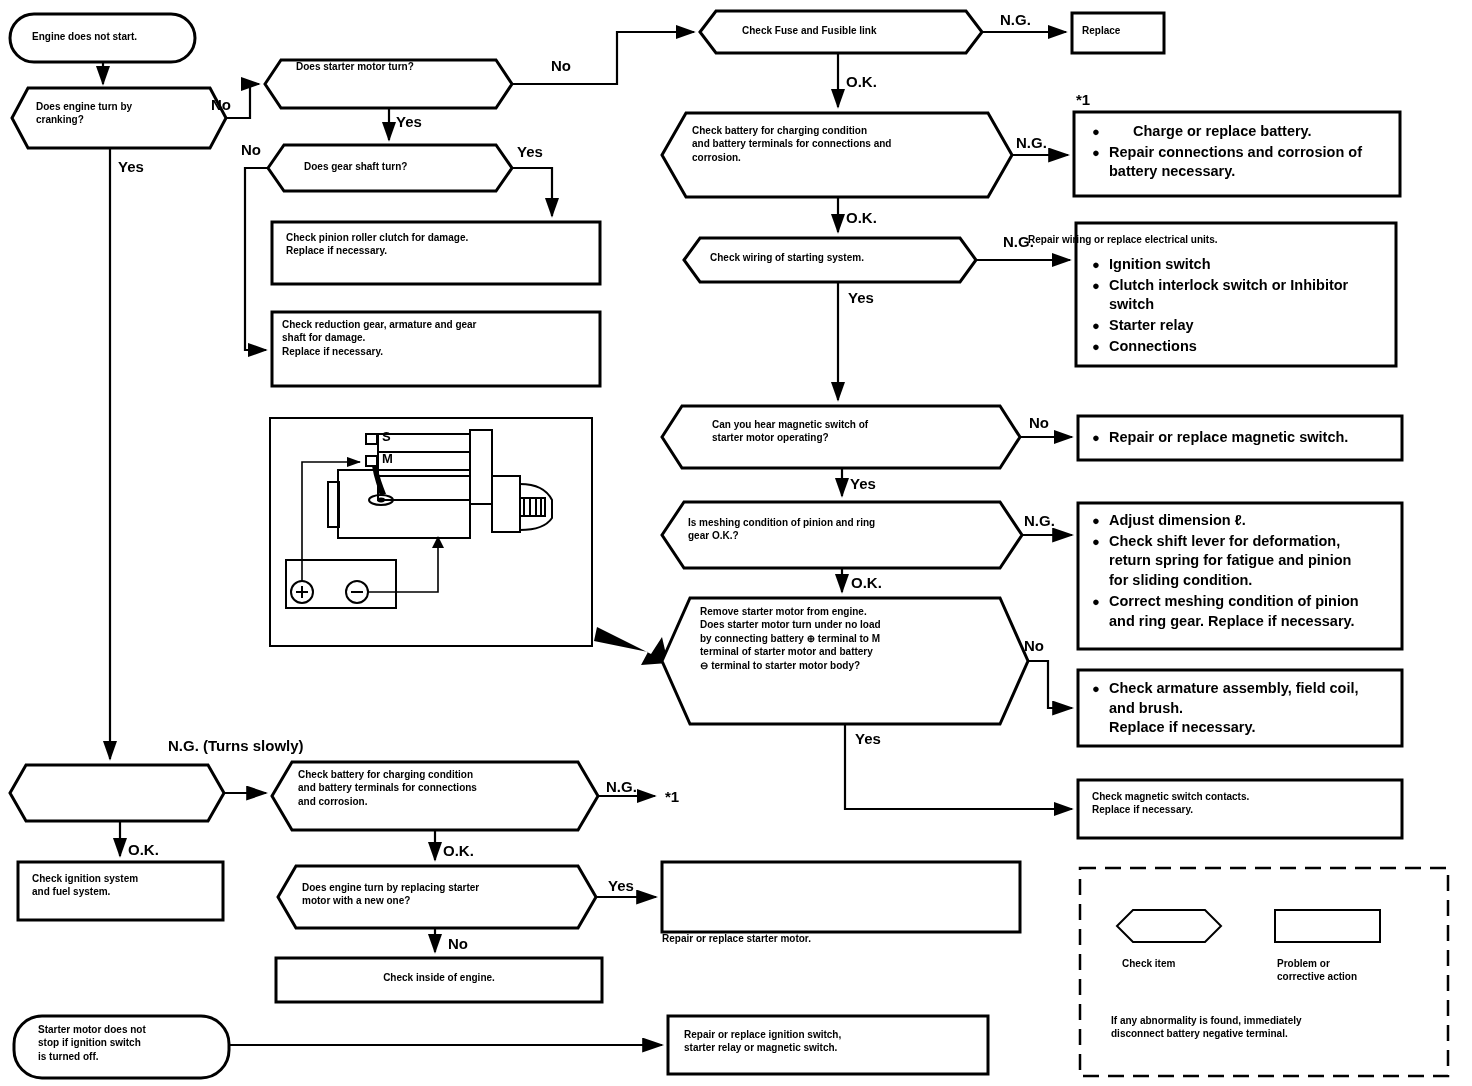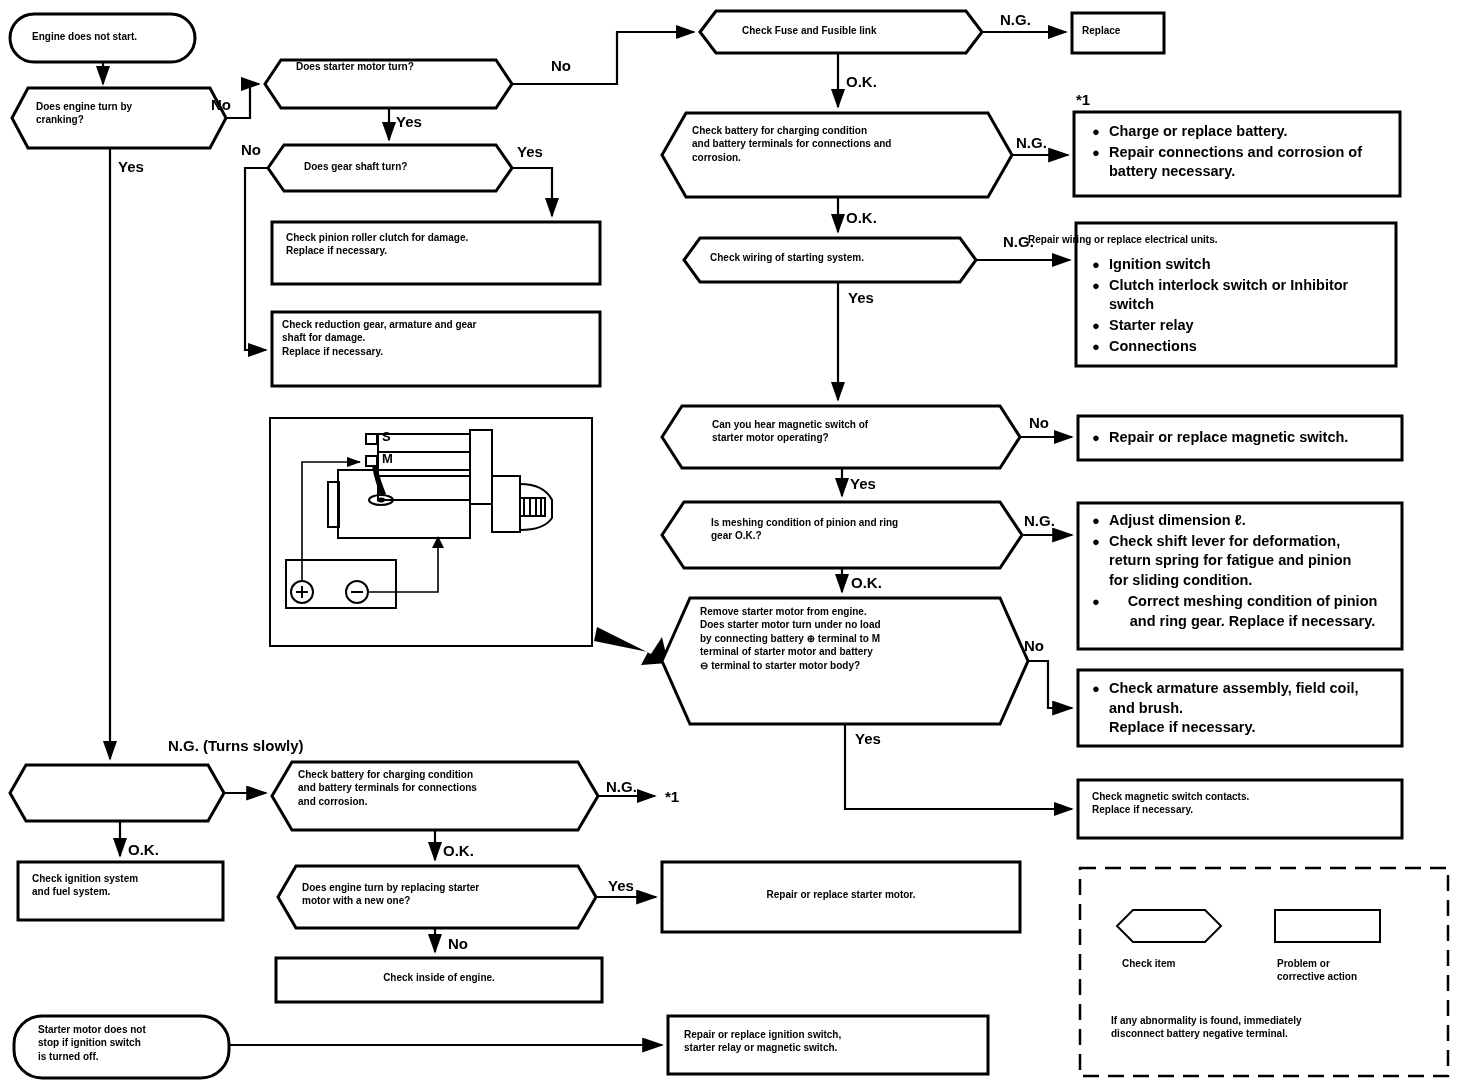--- a/index.html
+++ b/index.html
@@ -203,53 +203,53 @@
   <div class="lbl term" style="left:382px;top:428px;">S</div>
   <div class="lbl term" style="left:382px;top:450px;">M</div>
 
   <div class="lbl node-text" style="left:32px;top:872px;width:190px;">Check ignition system
 and fuel system.</div>
   <div class="lbl node-text" style="left:298px;top:768px;width:290px;">Check battery for charging condition
 and battery terminals for connections
 and corrosion.</div>
   <div class="lbl node-text" style="left:302px;top:881px;width:280px;">Does engine turn by replacing starter
 motor with a new one?</div>
-  <div class="lbl node-text" style="left:662px;top:888px;width:358px;text-align:center;">Repair or replace starter motor.</div>
+  <div class="lbl node-text" style="left:662px;top:932px;width:358px;">Repair or replace starter motor.</div>
   <div class="lbl node-text" style="left:276px;top:971px;width:326px;text-align:center;">Check inside of engine.</div>
   <div class="lbl node-text" style="left:38px;top:1023px;width:185px;">Starter motor does not
 stop if ignition switch
 is turned off.</div>
   <div class="lbl node-text" style="left:684px;top:1028px;width:300px;">Repair or replace ignition switch,
 starter relay or magnetic switch.</div>
 
   <div class="lbl node-text" style="left:742px;top:24px;width:240px;">Check Fuse and Fusible link</div>
   <div class="lbl node-text" style="left:1082px;top:24px;width:80px;">Replace</div>
   <div class="lbl node-text" style="left:692px;top:124px;width:300px;">Check battery for charging condition
 and battery terminals for connections and
 corrosion.</div>
   <div class="lbl node-text" style="left:710px;top:251px;width:250px;">Check wiring of starting system.</div>
   <div class="lbl node-text" style="left:712px;top:418px;width:290px;">Can you hear magnetic switch of
 starter motor operating?</div>
-  <div class="lbl node-text" style="left:711px;top:516px;width:300px;">Is meshing condition of pinion and ring
+  <div class="lbl node-text" style="left:688px;top:516px;width:300px;">Is meshing condition of pinion and ring
 gear O.K.?</div>
   <div class="lbl node-text" style="left:700px;top:605px;width:300px;">Remove starter motor from engine.
 Does starter motor turn under no load
 by connecting battery ⊕ terminal to M
 terminal of starter motor and battery
 ⊖ terminal to starter motor body?</div>
   <div class="lbl node-text" style="left:1092px;top:790px;width:300px;">Check magnetic switch contacts.
 Replace if necessary.</div>
 
   <div class="lbl" style="left:1076px;top:90px;font-size:15px;">*1</div>
   <div class="lbl" style="left:665px;top:787px;font-size:15px;">*1</div>
 
   <div class="bullet-list" id="list-battery" style="left:1092px;top:122px;width:300px;">
       <div class="bi">
         <span class="bdot">●</span>
-        <span class="btxt" style="white-space: pre-wrap;">Charge or replace battery.</span>
+        <span class="btxt" style="white-space: pre-wrap; margin-left: 24px;">Charge or replace battery.</span>
       </div>
       <div class="bi">
         <span class="bdot">●</span>
         <span class="btxt" style="white-space: pre-wrap;">Repair connections and corrosion of
 battery necessary.</span>
       </div>
     </div>
   <div class="lbl node-text" style="left:1028px;top:233px;width:310px;">Repair wiring or replace electrical units.</div>
   <div class="bullet-list" id="list-wiring" style="left:1092px;top:255px;width:300px;">
       <div class="bi">
@@ -282,21 +282,21 @@
         <span class="btxt" style="white-space: pre-wrap;">Adjust dimension ℓ.</span>
       </div>
       <div class="bi">
         <span class="bdot">●</span>
         <span class="btxt" style="white-space: pre-wrap;">Check shift lever for deformation,
 return spring for fatigue and pinion
 for sliding condition.</span>
       </div>
       <div class="bi">
         <span class="bdot">●</span>
-        <span class="btxt" style="white-space: pre-wrap; text-align: center;">Correct meshing condition of pinion
+        <span class="btxt" style="white-space: pre-wrap;">Correct meshing condition of pinion
 and ring gear. Replace if necessary.</span>
       </div>
     </div>
   <div class="bullet-list" id="list-armature" style="left:1092px;top:679px;width:304px;">
       <div class="bi">
         <span class="bdot">●</span>
         <span class="btxt" style="white-space: pre-wrap;">Check armature assembly, field coil,
 and brush.
 Replace if necessary.</span>
       </div>

